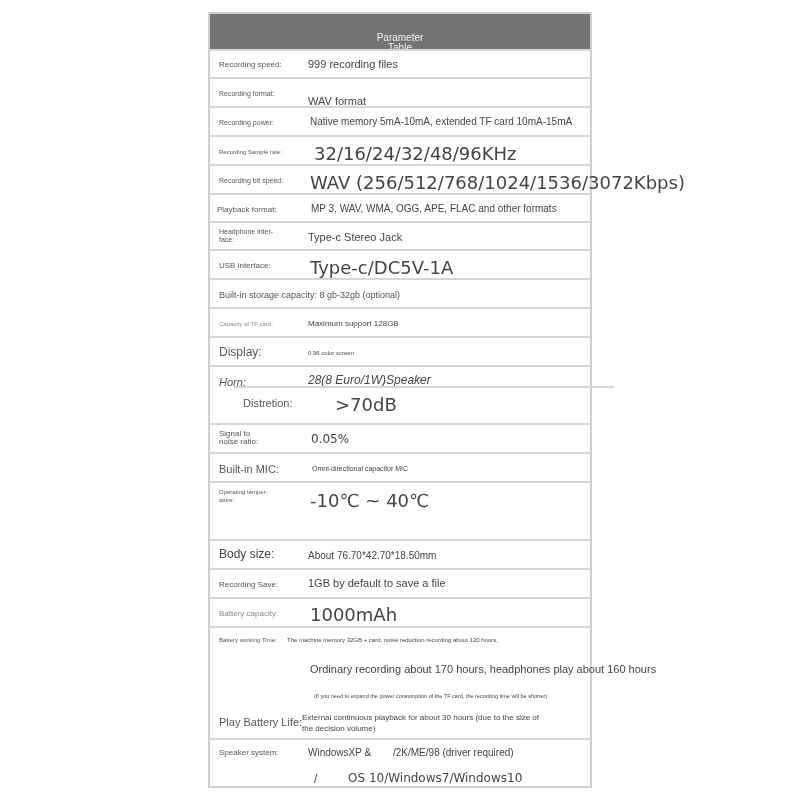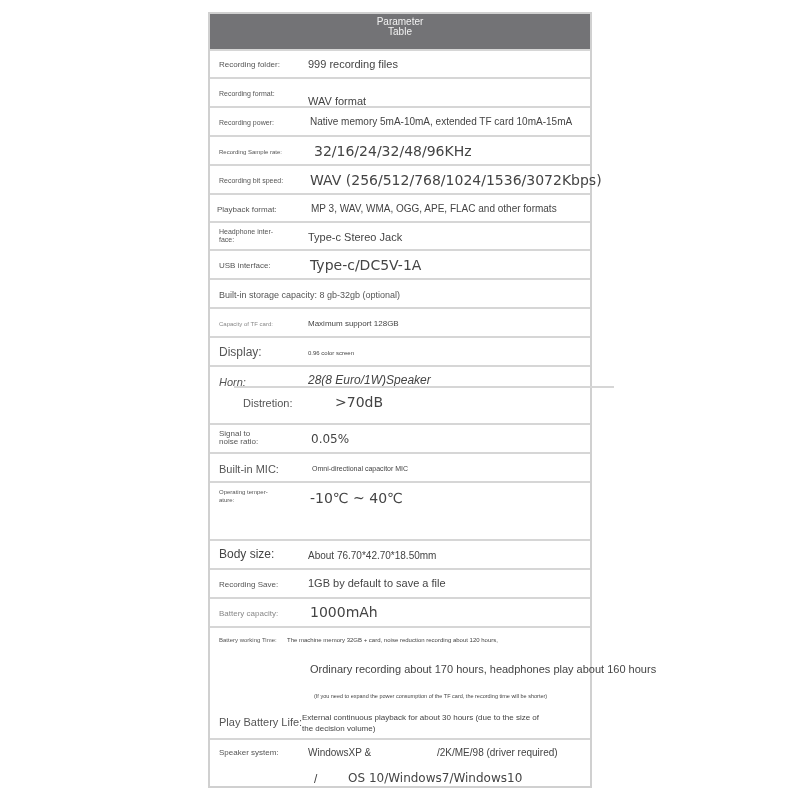--- a/index.html
+++ b/index.html
@@ -1,42 +1,42 @@
 <!DOCTYPE html>
 <html><head>
 <meta charset="utf-8">
 <style>
   html, body { margin: 0; padding: 0; background: #ffffff; }
   body { width: 800px; height: 800px; position: relative; overflow: hidden; font-family: "Liberation Sans", sans-serif; color: #444; }
   .table { position: absolute; left: 208px; top: 12px; width: 384px; height: 776px; border: 2px solid #d0d0d0; box-sizing: border-box; background: #fff; }
-  .header { position: absolute; left: 0; top: 0; width: 100%; height: 35px; background: #737376; color: #f2f2f2; text-align: center; font-size: 10px; line-height: 10px; box-sizing: border-box; padding-top: 3px; }
+  .header { position: absolute; left: 0; top: 0; width: 100%; height: 35px; background: #737376; color: #f2f2f2; text-align: center; font-size: 10px; line-height: 10px; box-sizing: border-box; padding-top: 19px; }
   .row { position: absolute; left: 0; width: 100%; border-top: 2px solid #d6d6d6; box-sizing: border-box; }
   .lbl { position: absolute; left: 9px; color: #555; white-space: nowrap; }
   .val { position: absolute; left: 98px; color: #444; white-space: nowrap; }
   .s7 { font-size: 7px; line-height: 8px; }
   .s8 { font-size: 8px; }
   .s9 { font-size: 9px; }
   .s10 { font-size: 10px; }
   .s11 { font-size: 11px; }
   .s12 { font-size: 12px; }
-  .s13 { font-size: 14px; }
+  .s13 { font-size: 18px; }
   .light { color: #888; }
   .wide { font-family: "DejaVu Sans", sans-serif; }
 </style>
 </head>
 <body>
 
 <div class="table">
   <div class="header">
     <div>Parameter</div>
     <div>Table</div>
   </div>
 
   <div class="row" style="top:35px;height:28px;">
-    <span class="lbl s8" style="top:9px;">Recording folder:</span>
+    <span class="lbl s8" style="top:9px;">Recording speed:</span>
     <span class="val s11" style="top:7px;">999 recording files</span>
   </div>
 
   <div class="row" style="top:63px;height:29px;">
     <span class="lbl s7" style="top:11px;">Recording format:</span>
     <span class="val s11" style="top:16px;">WAV format</span>
   </div>
 
   <div class="row" style="top:92px;height:18px;">
     <span class="lbl s7" style="top:11px;">Recording power:</span>
@@ -140,17 +140,17 @@
     <span class="lbl s11" style="top:88px;">Play Battery Life:</span>
     <span class="val s8" style="top:84px;left:92px;line-height:11px;">
       <span>External continuous playback for about 30 hours (due to the size of</span><br>
       <span>the decision volume)</span>
     </span>
   </div>
 
   <div class="row" style="top:724px;height:50px;">
     <span class="lbl s8" style="top:8px;">Speaker system:</span>
     <span class="val s10" style="top:7px;">WindowsXP &amp;</span>
-    <span class="val s10" style="top:7px;left:183px;margin-left:44px;">/2K/ME/98 (driver required)</span>
+    <span class="val s10" style="top:7px;left:183px;">/2K/ME/98 (driver required)</span>
     <span class="val s12" style="top:32px;left:104px;">/</span>
     <span class="val s12 wide" style="top:31px;left:138px;">OS 10/Windows7/Windows10</span>
   </div>
 </div>
 
 </body></html>

